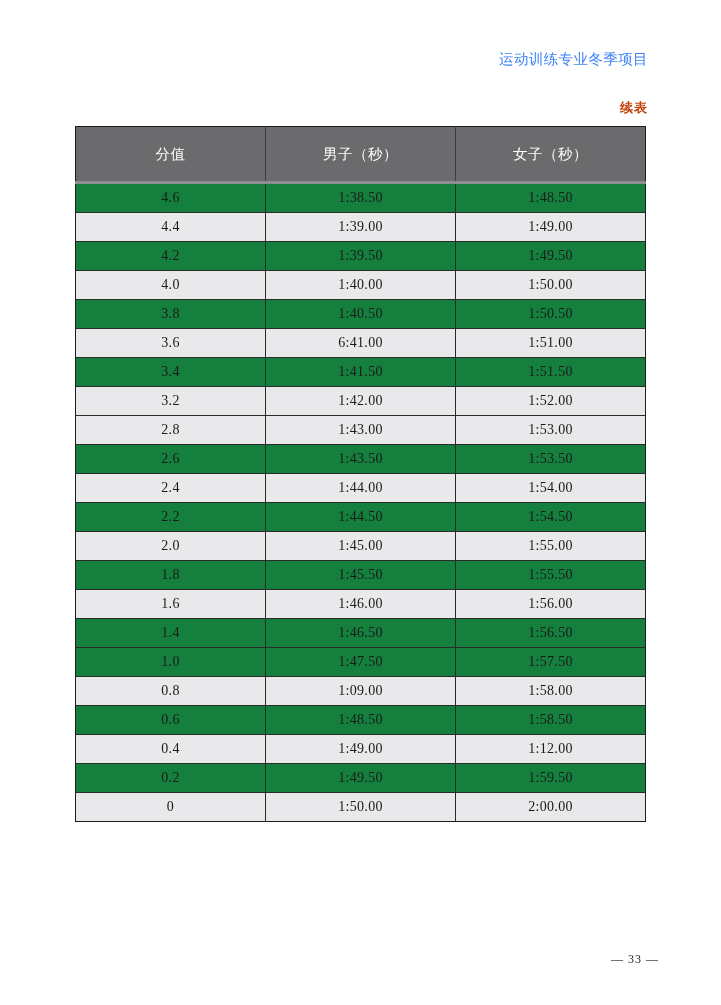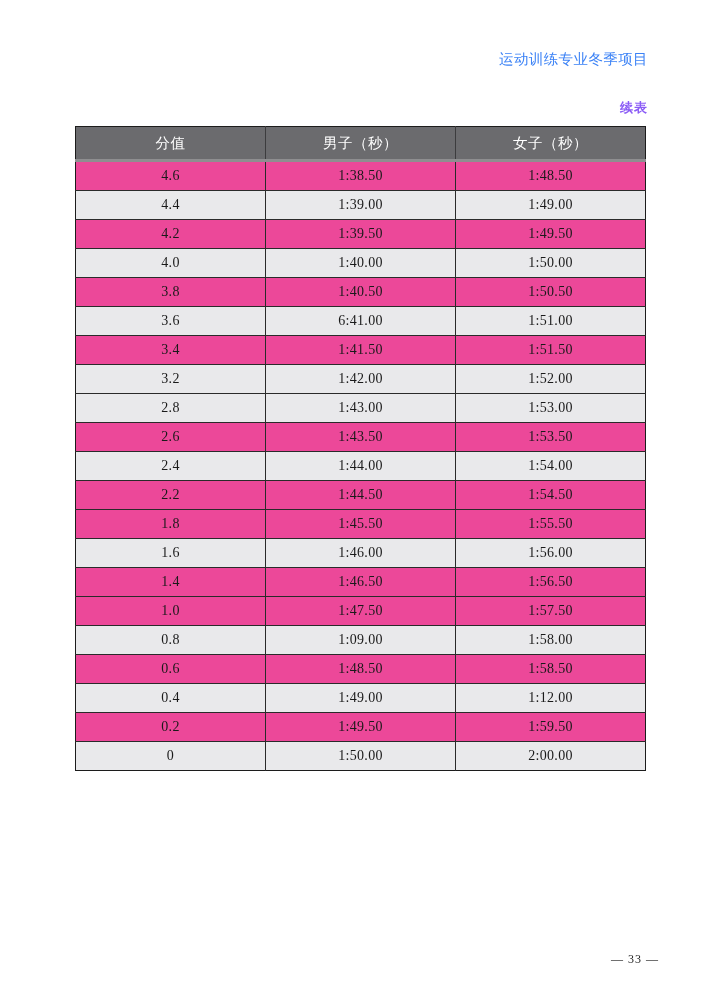--- a/index.html
+++ b/index.html
@@ -29,21 +29,21 @@
   }
 
   .continued-label {
     position: absolute;
     top: 99px;
     right: 73px;
     font-family: "Liberation Serif", "DejaVu Serif", serif;
     font-size: 13px;
     font-weight: bold;
     letter-spacing: 1px;
-    color: #8b5cf6;
+    color: #c2410c;
     white-space: nowrap;
   }
 
   
   .score-table-wrap {
     position: absolute;
     left: 75px;
     top: 126px;
     width: 570px;
   }
@@ -62,21 +62,21 @@
     color: #ffffff;
     font-family: "Liberation Serif", "DejaVu Serif", serif;
     font-size: 14.5px;
     font-weight: normal;
     height: 30px;
     line-height: 26px;
     text-align: center;
     letter-spacing: 0.5px;
     border-right: 1.2px solid #3c3c3e;
     border-bottom: 3.5px solid #8e8e90;
-    padding: 1px;
+    padding: 12px;
     vertical-align: middle;
     position: relative;
   }
   thead th:last-child { border-right: none; }
   thead tr { outline: none; }
   thead { border-bottom: 1.4px solid #1c1c1c; }
 
   tbody td {
     height: 28px;
     line-height: 28px;
@@ -85,21 +85,21 @@
     font-family: "Liberation Serif", "DejaVu Serif", serif;
     color: #1a1a1a;
     border-right: 1.3px solid #2a2a2a;
     border-bottom: 1.3px solid #2a2a2a;
     padding: 0;
     letter-spacing: 0.3px;
   }
   tbody td:last-child { border-right: none; }
   tbody tr:last-child td { border-bottom: none; }
 
-  tbody tr.row-odd  td { background: #ec4899; }
+  tbody tr.row-odd  td { background: #15803d; }
   tbody tr.row-even td { background: #e9e9eb; }
 
   
   .folio {
     position: absolute;
     bottom: 38px;
     right: 62px;
     font-size: 12px;
     font-family: "Liberation Serif", "DejaVu Serif", serif;
     color: #222;
@@ -182,20 +182,25 @@
         <tr class="row-even">
           <td>2.4</td>
           <td>1:44.00</td>
           <td>1:54.00</td>
         </tr>
         <tr class="row-odd">
           <td>2.2</td>
           <td>1:44.50</td>
           <td>1:54.50</td>
         </tr>
+        <tr class="row-even">
+          <td>2.0</td>
+          <td>1:45.00</td>
+          <td>1:55.00</td>
+        </tr>
         <tr class="row-odd">
           <td>1.8</td>
           <td>1:45.50</td>
           <td>1:55.50</td>
         </tr>
         <tr class="row-even">
           <td>1.6</td>
           <td>1:46.00</td>
           <td>1:56.00</td>
         </tr>

